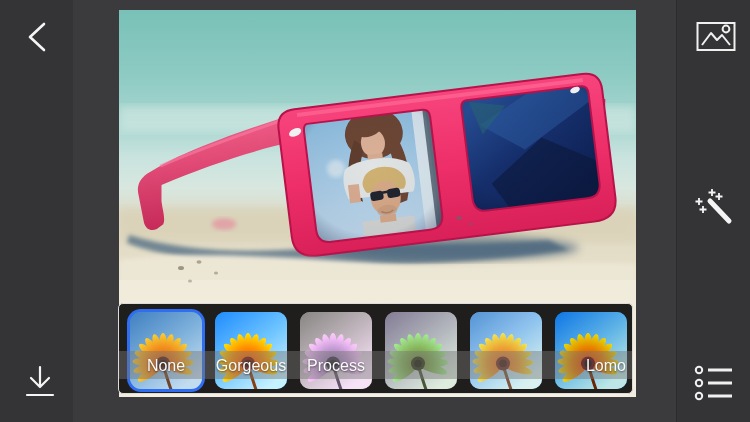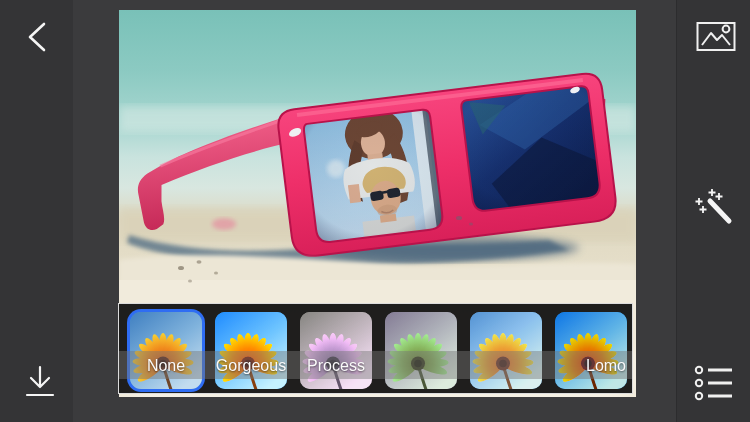--- a/index.html
+++ b/index.html
@@ -19,21 +19,21 @@
   .tb-btn svg{display:block;}
   
   #photo{
     position:absolute;left:119px;top:10px;width:517px;height:387px;z-index:1;overflow:hidden;
   }
   #photo svg{display:block;}
   
   #filter-strip{
     position:absolute;left:118px;top:303px;width:515px;height:91px;z-index:6;
     background:rgba(14,14,14,0.93);
-    border:1px solid #dcdcdc;border-radius:0;box-sizing:border-box;overflow:hidden;
+    border:1px solid #dcdcdc;border-radius:5px;box-sizing:border-box;overflow:hidden;
   }
   .thumb{
     position:absolute;top:8px;width:72px;height:77px;border-radius:10px;overflow:hidden;
     background:#4f93cf;z-index:2;cursor:pointer;
   }
   .thumb svg{width:100%;height:100%;display:block;}
   .thumb.selected{box-shadow:0 0 0 3px #2f6df3;border-radius:11px;}
   #label-band{
     position:absolute;left:0;right:0;top:47px;height:28px;
     background:rgba(118,118,118,0.45);z-index:3;pointer-events:none;
@@ -307,16 +307,16 @@
         <svg viewBox="0 0 72 78" preserveAspectRatio="xMidYMid slice">
           <use href="#flower"></use>
         </svg>
       </div>
 
     <div id="label-band"></div>
 
     <div class="thumb-label" style="left:4px;">None</div>
     <div class="thumb-label" style="left:89px;">Gorgeous</div>
     <div class="thumb-label" style="left:174px;">Process</div>
-    <div class="thumb-label" style="left:444px;">Lomo</div>
+    <div class="thumb-label" style="left:421px;text-align:right;">Lomo</div>
   </div>
 
 </div>
 
 </body></html>

